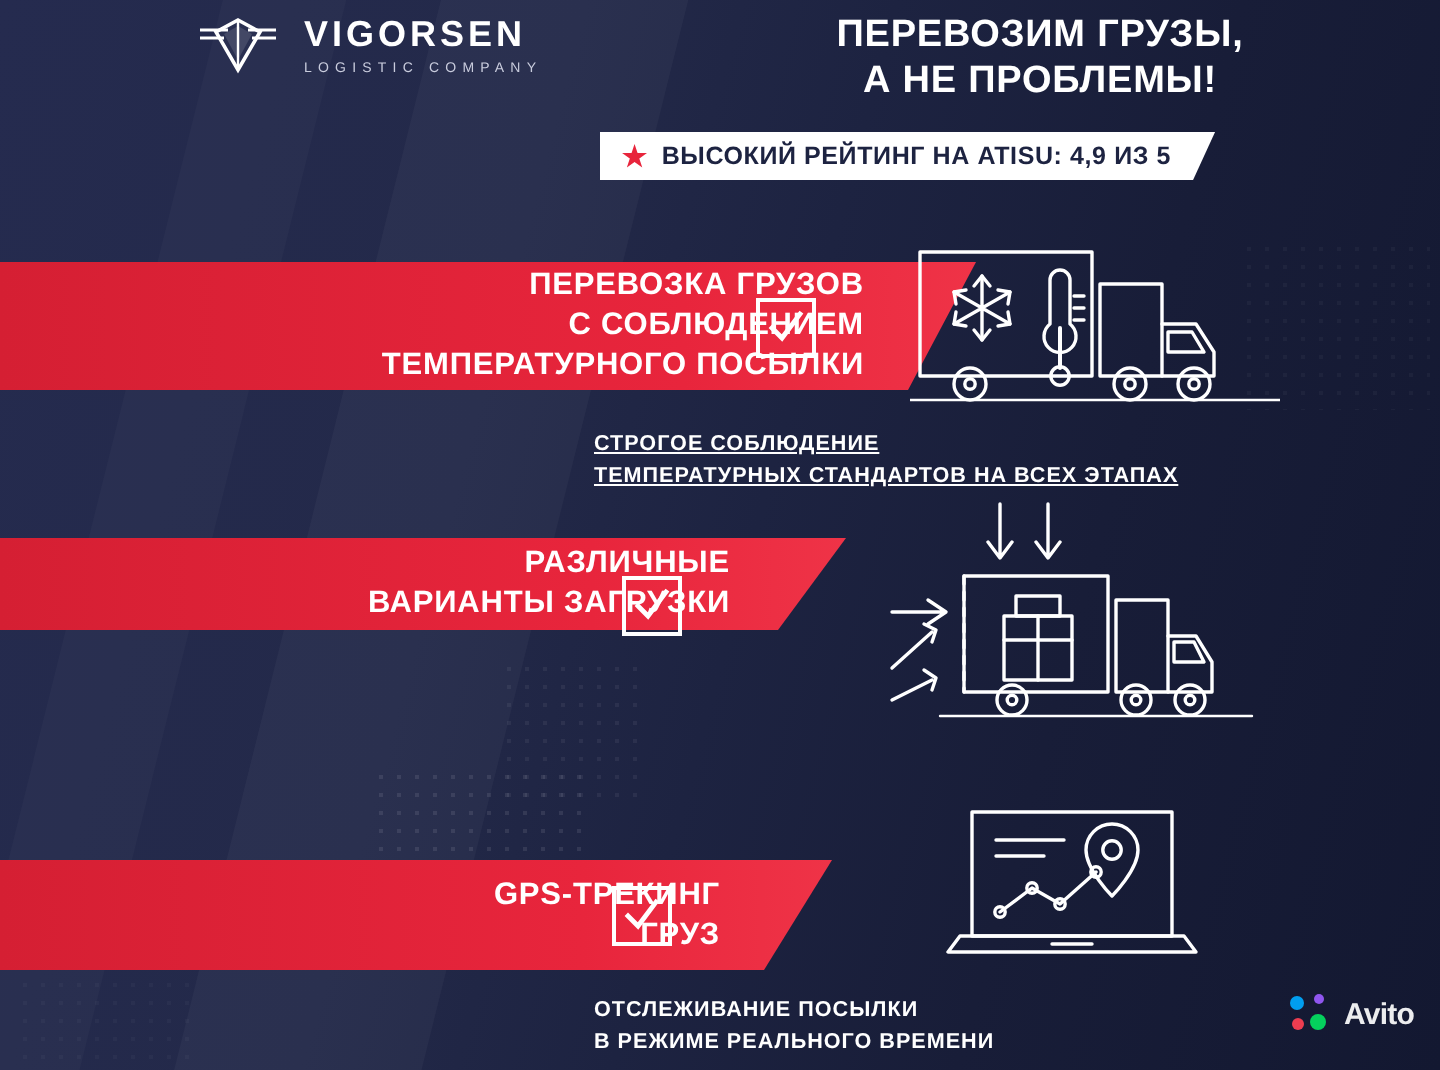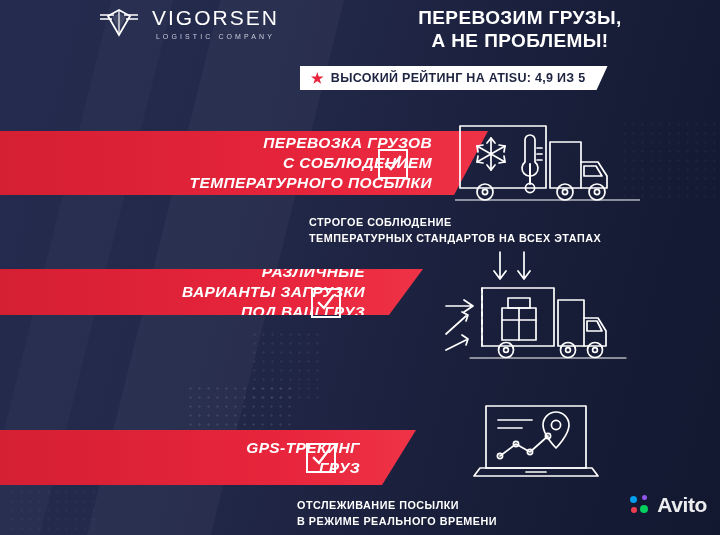--- a/index.html
+++ b/index.html
@@ -65,22 +65,22 @@
     left: 96px;
     top: 6px;
     display: flex;
     align-items: center;
     gap: 10px;
   }
   .logo-mark { width: 46px; height: 34px; }
   .logo-text { line-height: 1; }
   .logo-name {
     color: #fff;
-    font-size: 21px;
-    font-weight: normal;
+    font-size: 18px;
+    font-weight: bold;
     letter-spacing: 2.0px;
   }
   .logo-sub {
     color: #c9ccdd;
     font-size: 7px;
     letter-spacing: 3.1px;
     margin-top: 5px;
     text-align: center;
   }
   .headline {
@@ -121,21 +121,20 @@
     position: absolute;
     left: 0;
     background: linear-gradient(90deg, #d51f33 0%, #e8253c 70%, #ef3347 100%);
     display: flex;
     align-items: center;
     justify-content: flex-end;
     color: #fff;
     font-weight: bold;
     text-align: right;
     letter-spacing: .4px;
-    font-style: italic;
   }
   .banner-1 {
     top: 131px; width: 432px; height: 64px;
     clip-path: polygon(0 0, 100% 0, calc(100% - 34px) 100%, 0 100%);
     padding-right: 56px;
     font-size: 15.5px; line-height: 1.28;
   }
   .banner-2 {
     top: 269px; width: 365px; height: 46px;
     clip-path: polygon(0 0, 100% 0, calc(100% - 34px) 100%, 0 100%);
@@ -161,21 +160,21 @@
 
   
   .caption {
     position: absolute;
     color: #ffffff;
     font-size: 10.8px;
     font-weight: bold;
     line-height: 1.45;
     letter-spacing: .5px;
   }
-  .cap-1 { left: 309px; top: 215px; }
+  .cap-1 { left: 297px; top: 215px; text-decoration: underline; }
   .cap-2 { left: 297px; top: 350px; }
   .cap-3 { left: 297px; top: 498px; }
 
   
   .illu { position: absolute; }
   .illu-1 { left: 455px; top: 120px; }
   .illu-2 { left: 440px; top: 248px; }
   .illu-3 { left: 470px; top: 398px; }
 
   
@@ -185,21 +184,21 @@
     bottom: 18px;
     display: flex;
     align-items: center;
     gap: 7px;
     opacity: .92;
   }
   .avito-dots { position: relative; width: 20px; height: 20px; }
   .avito-dots i { position: absolute; border-radius: 50%; display: block; }
   .avito-word {
     color: #ffffff;
-    font-size: 21px;
+    font-size: 15px;
     font-weight: bold;
     letter-spacing: -.4px;
   }
 </style>
 </head>
 <body>
 
 <div class="poster">
 
   <div class="diag-band"></div>
@@ -288,21 +287,20 @@
           <path d="M12 8 L17 8 M12 14 L17 14 M12 20 L17 20"></path>
         </g>
       </g>
     </svg>
   </div>
 
   <div class="banner banner-2">
     <div>
       <div>РАЗЛИЧНЫЕ</div>
       <div>ВАРИАНТЫ ЗАГРУЗКИ</div>
-      <div>ПОД ВАШ ГРУЗ</div>
     </div>
   </div>
   <div class="check check-2">
     <svg viewBox="0 0 20 20">
         <path d="M3 10 L8 15 L17 3" fill="none" stroke="#fff" stroke-width="2.4" stroke-linecap="square"></path>
       </svg>
   </div>
   <div class="illu illu-2">
     <svg width="190" height="130" viewBox="0 0 190 130">
       <g fill="none" stroke="#ffffff" stroke-width="1.7" stroke-linecap="round" stroke-linejoin="round">

